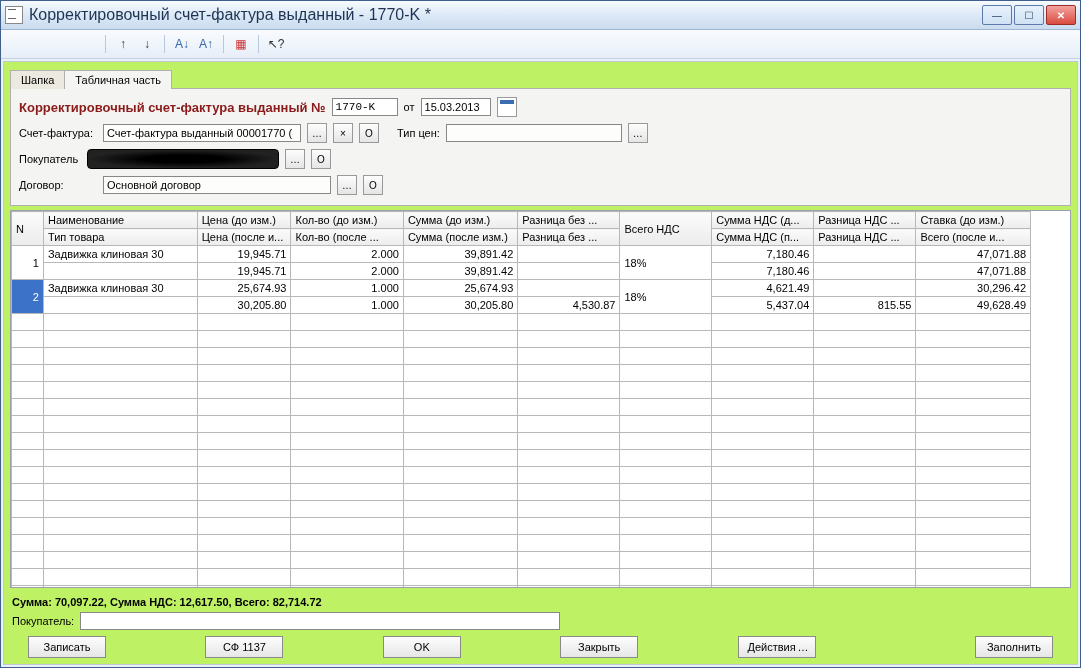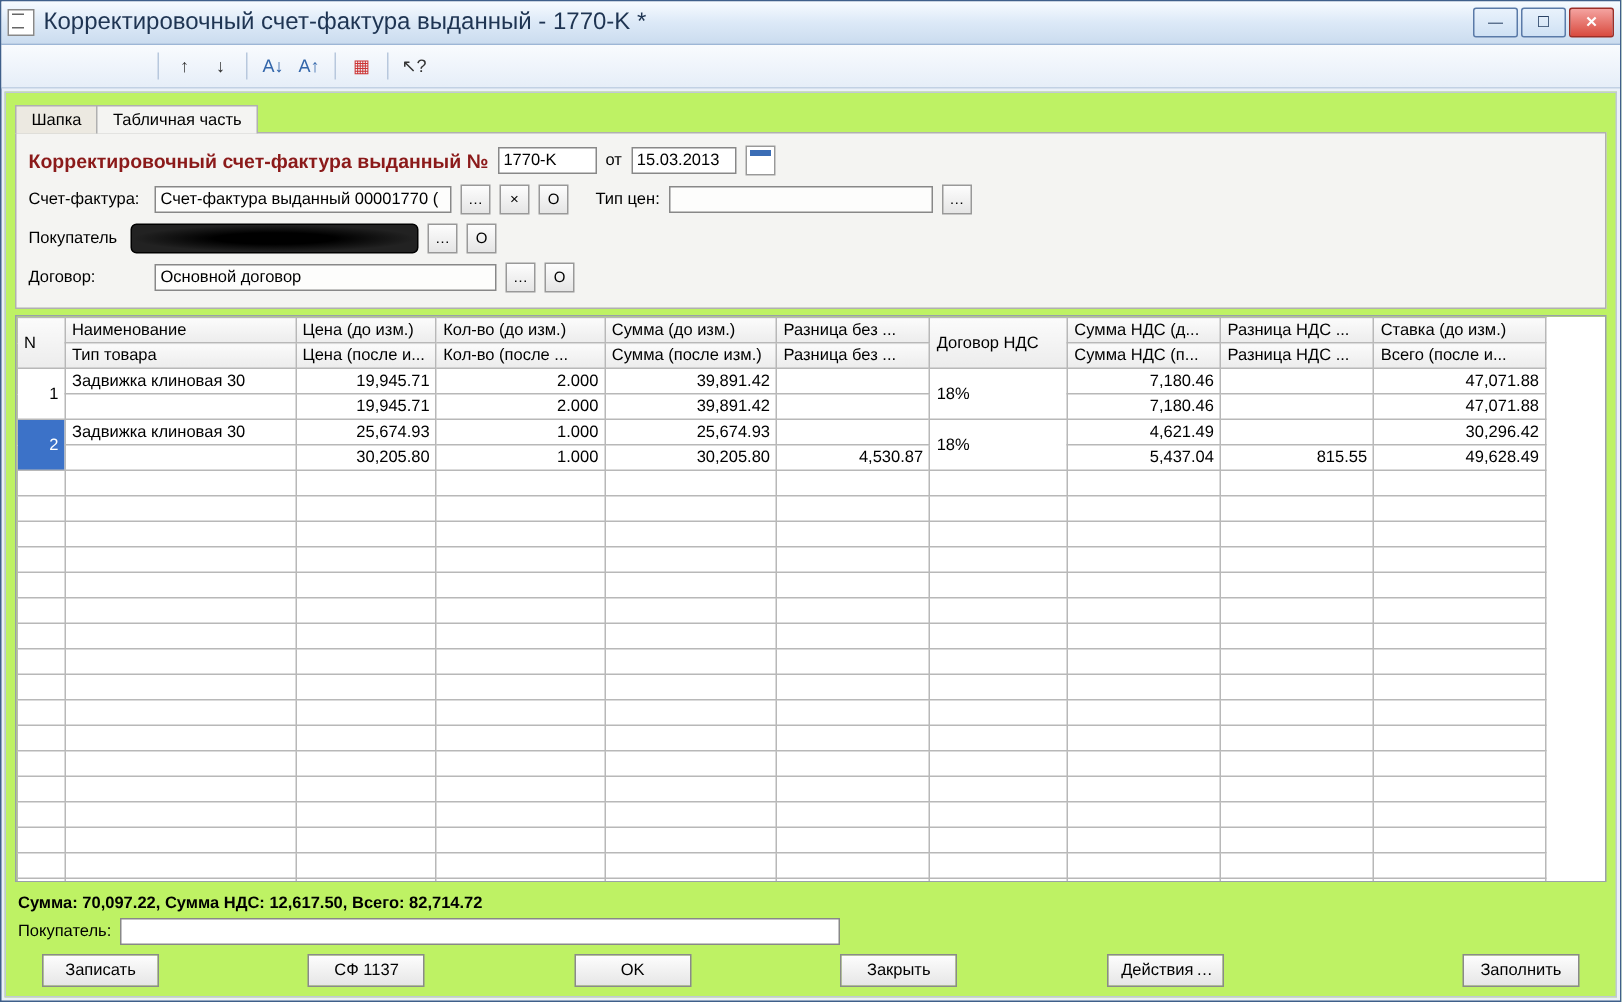--- a/index.html
+++ b/index.html
@@ -101,21 +101,21 @@
 
     <div class="tabs">
       <div class="tab">Шапка</div>
       <div class="tab active">Табличная часть</div>
     </div>
 
     <div class="tabpage">
 
       <div class="headrow">
         <span class="doc-title">Корректировочный счет-фактура выданный №</span>
-        <input class="inp" style="width: 66px;" value="1770-K">
+        <input class="inp" style="width: 66px; font-family: Liberation Mono, monospace;" value="1770-K">
         <span class="lbl">от</span>
         <input class="inp" style="width: 70px;" value="15.03.2013">
         <span class="cal-icon"></span>
       </div>
 
       <div class="headrow">
         <span class="lbl" style="width:78px">Счет-фактура:</span>
         <input class="inp ro" style="width: 198px;" value="Счет-фактура выданный 00001770 (">
         <span class="btn-dots">…</span>
         <span class="btn-x">×</span>
@@ -145,21 +145,21 @@
     <div class="tablewrap">
       <table class="grid">
         <thead>
           <tr>
             <th rowspan="2" class="colw-n">N</th>
             <th class="colw-name">Наименование</th>
             <th class="colw-price">Цена (до изм.)</th>
             <th class="colw-qty">Кол-во (до изм.)</th>
             <th class="colw-sum">Сумма (до изм.)</th>
             <th class="colw-diff">Разница без ...</th>
-            <th rowspan="2" class="colw-vat">Договор НДС</th>
+            <th rowspan="2" class="colw-vat">Всего НДС</th>
             <th class="colw-vatsum">Сумма НДС (д...</th>
             <th class="colw-vatdiff">Разница НДС ...</th>
             <th class="colw-total">Ставка (до изм.)</th>
           </tr>
           <tr>
             <th>Тип товара</th>
             <th>Цена (после и...</th>
             <th>Кол-во (после ...</th>
             <th>Сумма (после изм.)</th>
             <th>Разница без ...</th>

